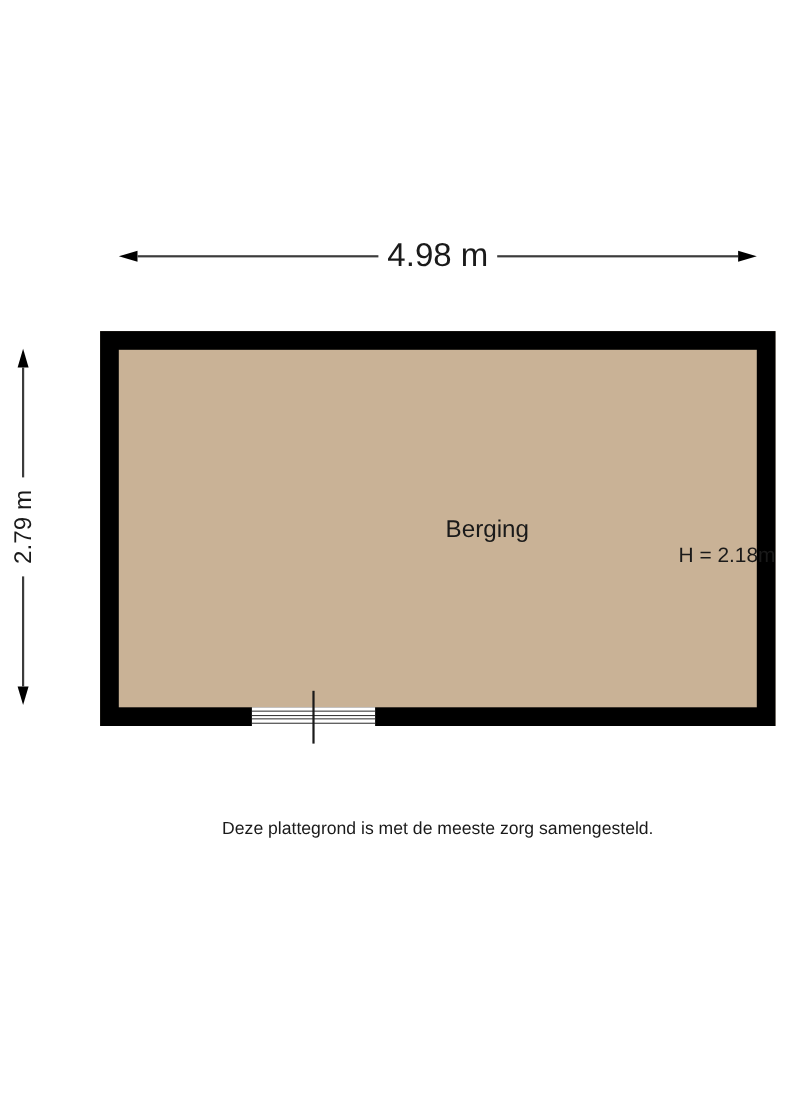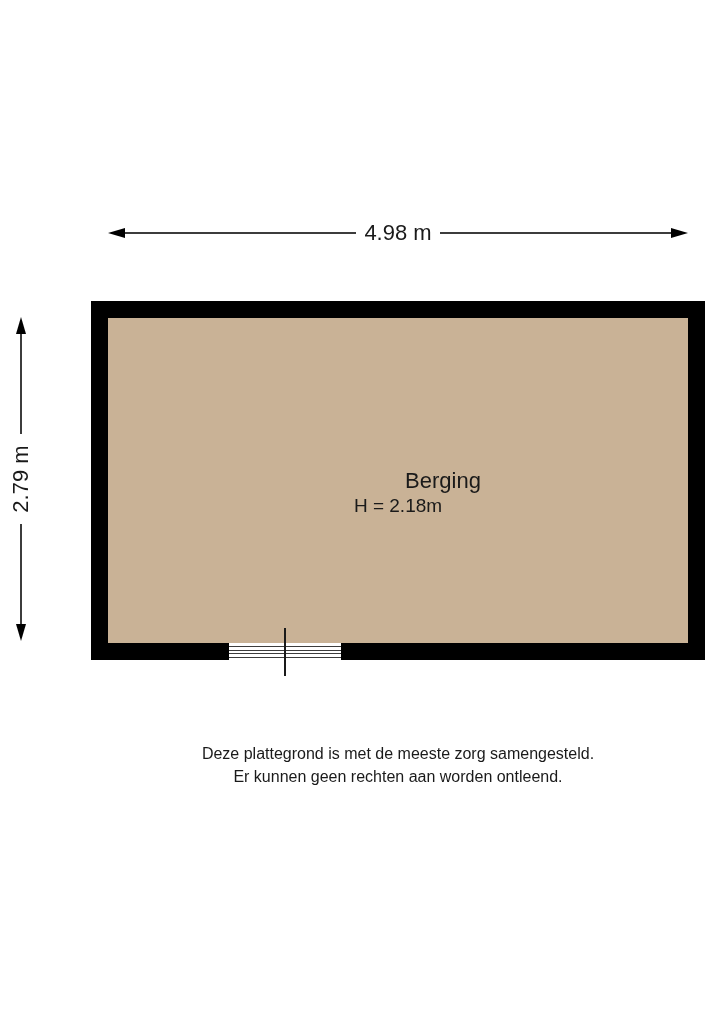--- a/index.html
+++ b/index.html
@@ -33,21 +33,21 @@
     display: flex; flex-direction: column; align-items: center;
   }
   .hline { flex: 1; height: 2px; background: var(--line); }
   .vline { flex: 1; width: 2px; background: var(--line); }
   .ah { width: 0; height: 0; }
   .ah-left  { border-top: 5px solid transparent; border-bottom: 5px solid transparent; border-right: 17px solid #000; }
   .ah-right { border-top: 5px solid transparent; border-bottom: 5px solid transparent; border-left: 17px solid #000; }
   .ah-up    { border-left: 5px solid transparent; border-right: 5px solid transparent; border-bottom: 17px solid #000; }
   .ah-down  { border-left: 5px solid transparent; border-right: 5px solid transparent; border-top: 17px solid #000; }
   .dim-label-h {
-    margin: 8px 8px; font-size: 22px; line-height: 26px; white-space: nowrap;
+    margin: 8px 8px; font-size: 30px; line-height: 26px; white-space: nowrap;
   }
   .dim-label-v-wrap { position: relative; width: 18px; height: 90px; }
   .dim-label-v {
     position: absolute; top: 50%; left: 50%;
     transform: translate(-50%, -50%) rotate(-90deg);
     font-size: 22px; white-space: nowrap;
   }
 
   
   .room {
@@ -55,21 +55,21 @@
     left: 91px; top: 301px; width: 614px; height: 359px;
     background: var(--floor);
     border: 17px solid var(--wall);
   }
   .room-name {
     position: absolute; left: 91px; top: 468px; width: 704px;
     text-align: center; font-size: 22px; line-height: 26px;
   }
   .room-height {
     position: absolute; left: 91px; top: 495px; width: 614px;
-    text-align: center; font-size: 19px; line-height: 22px;
+    text-align: right; font-size: 19px; line-height: 22px;
   }
 
   
   .window {
     position: absolute;
     left: 229px; top: 643px; width: 112px; height: 17px;
     background: var(--background);
   }
   .wline { position: absolute; left: 0; width: 100%; height: 1px; background: var(--line); }
   .wline:nth-child(1) { top: 3px; }
@@ -119,16 +119,15 @@
     <span class="wline"></span>
     <span class="wline"></span>
   </div>
   <div class="window-divider"></div>
 
   <div class="room-name">Berging</div>
   <div class="room-height">H = 2.18m</div>
 
   <div class="disclaimer">
     <div>Deze plattegrond is met de meeste zorg samengesteld.</div>
-    <div>Er kunnen geen rechten aan worden ontleend.</div>
   </div>
 
 </div>
 
 </body></html>

